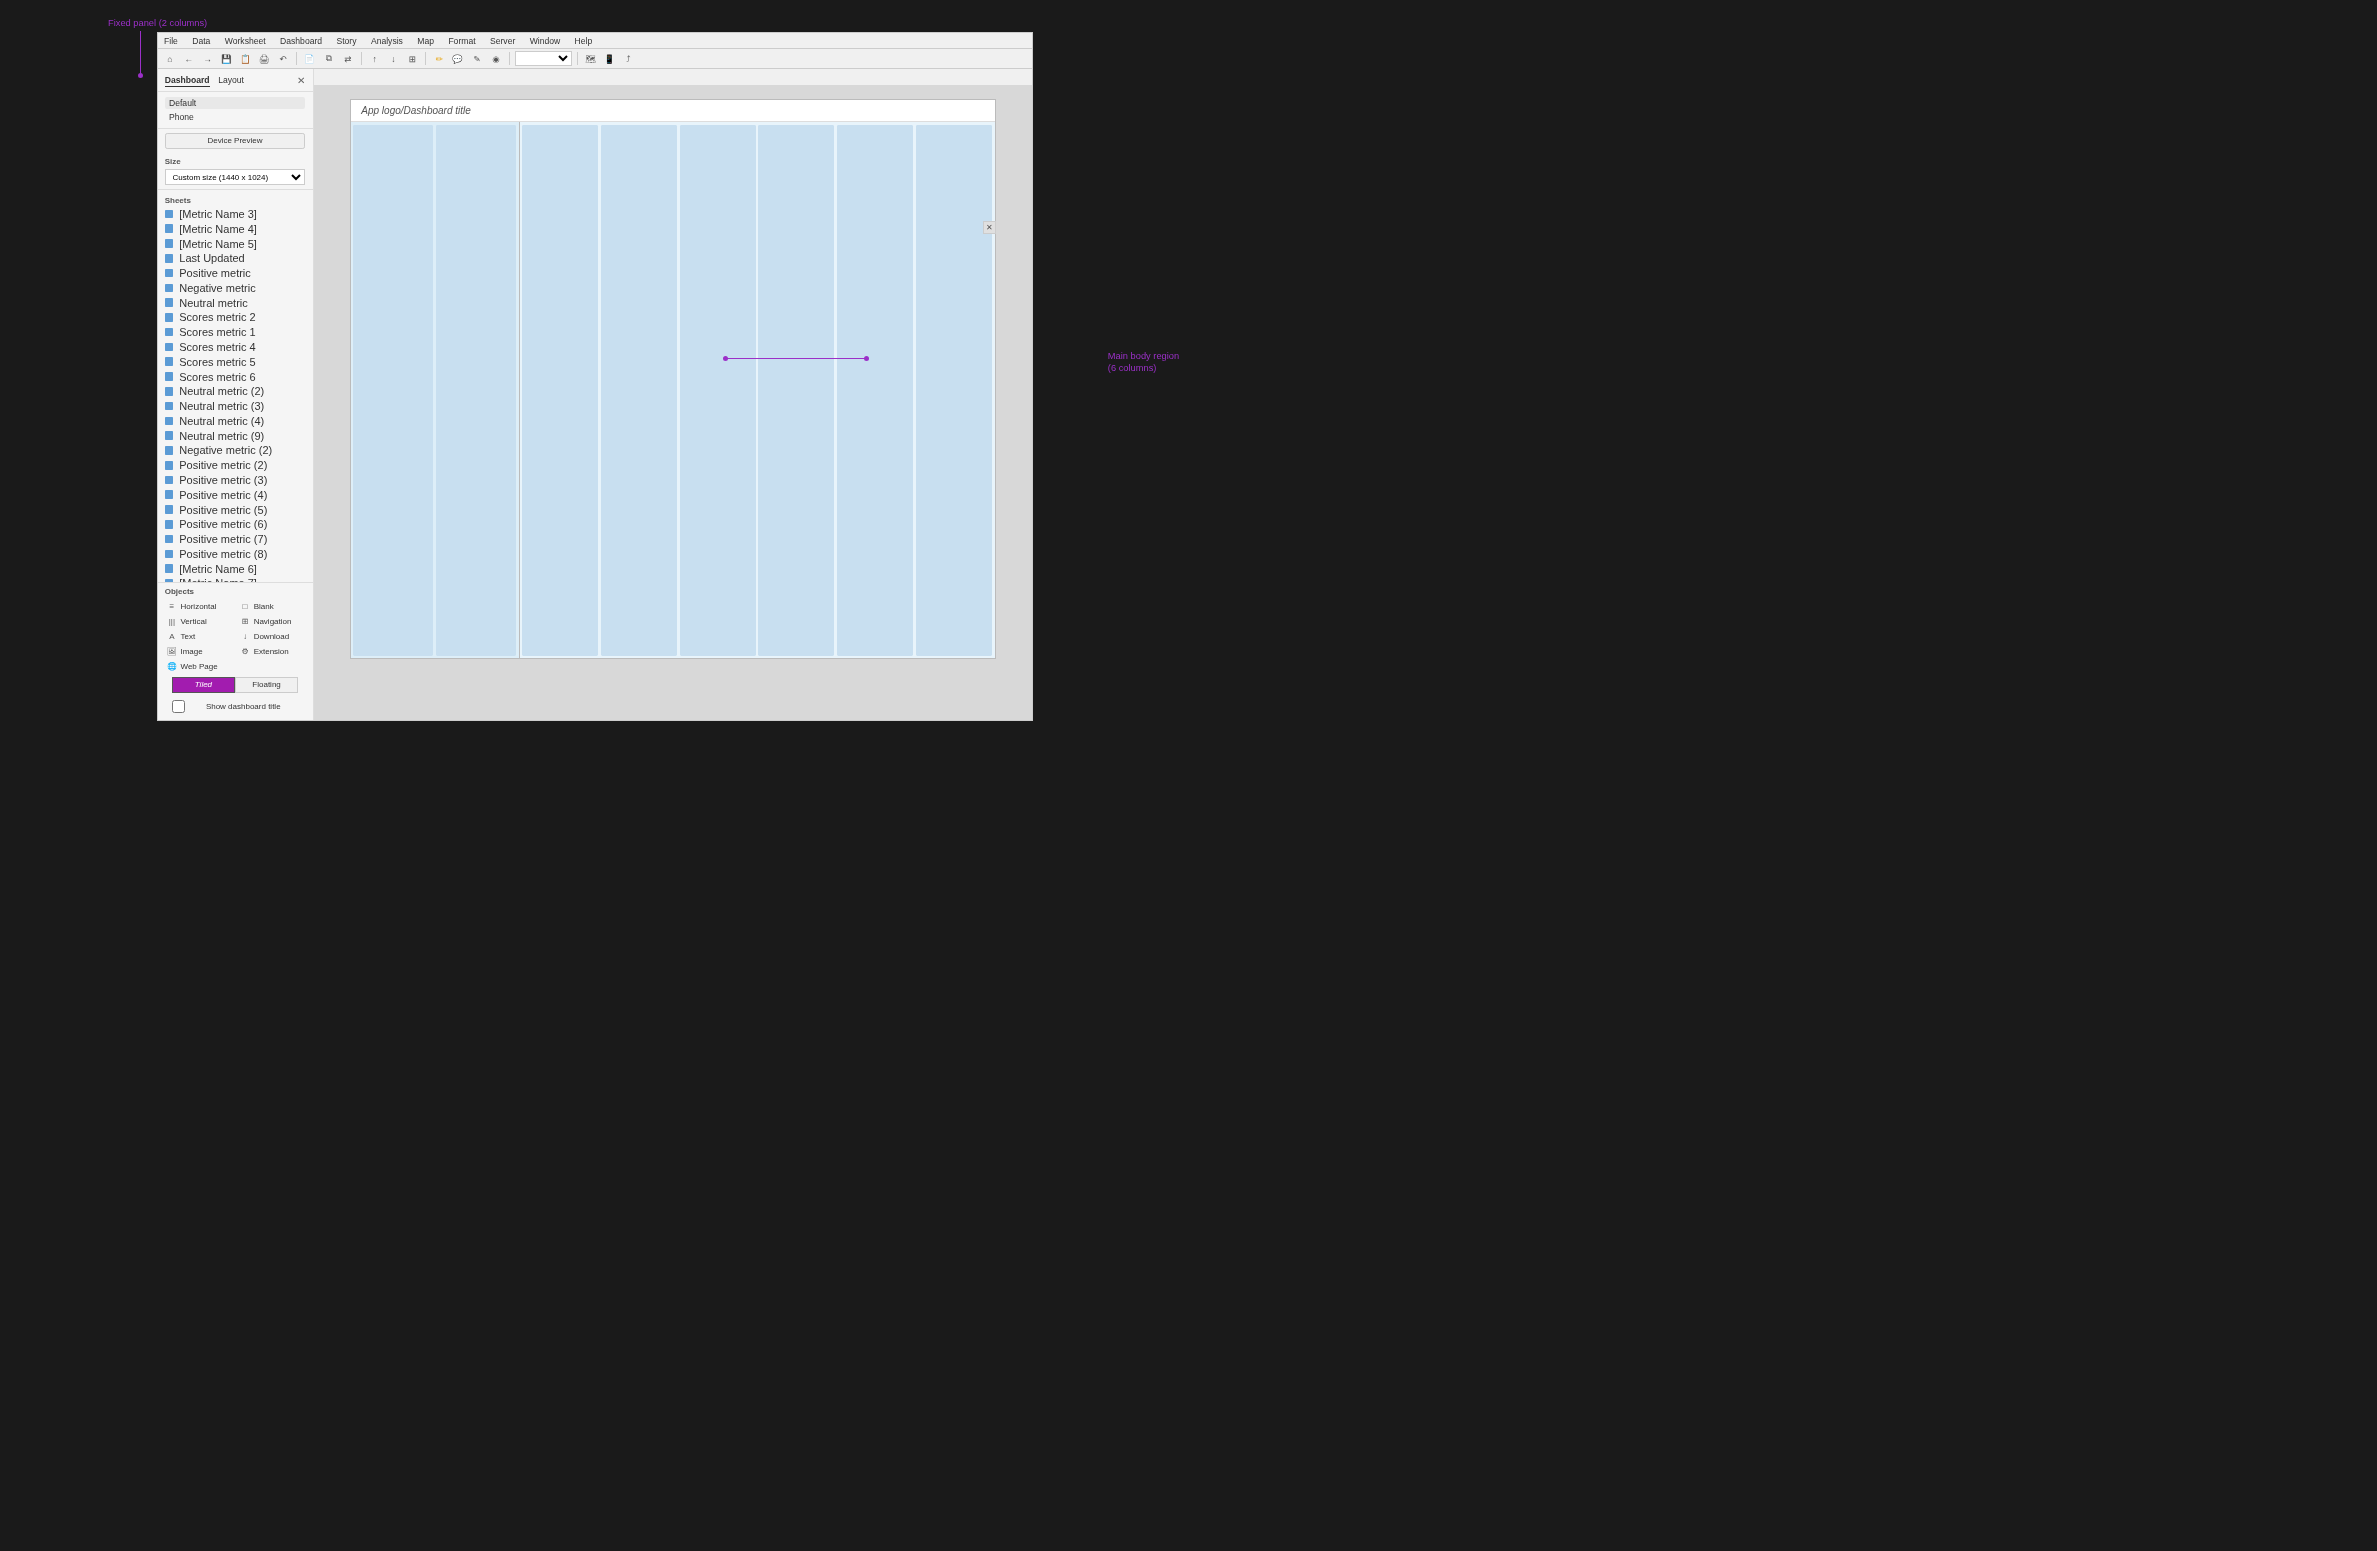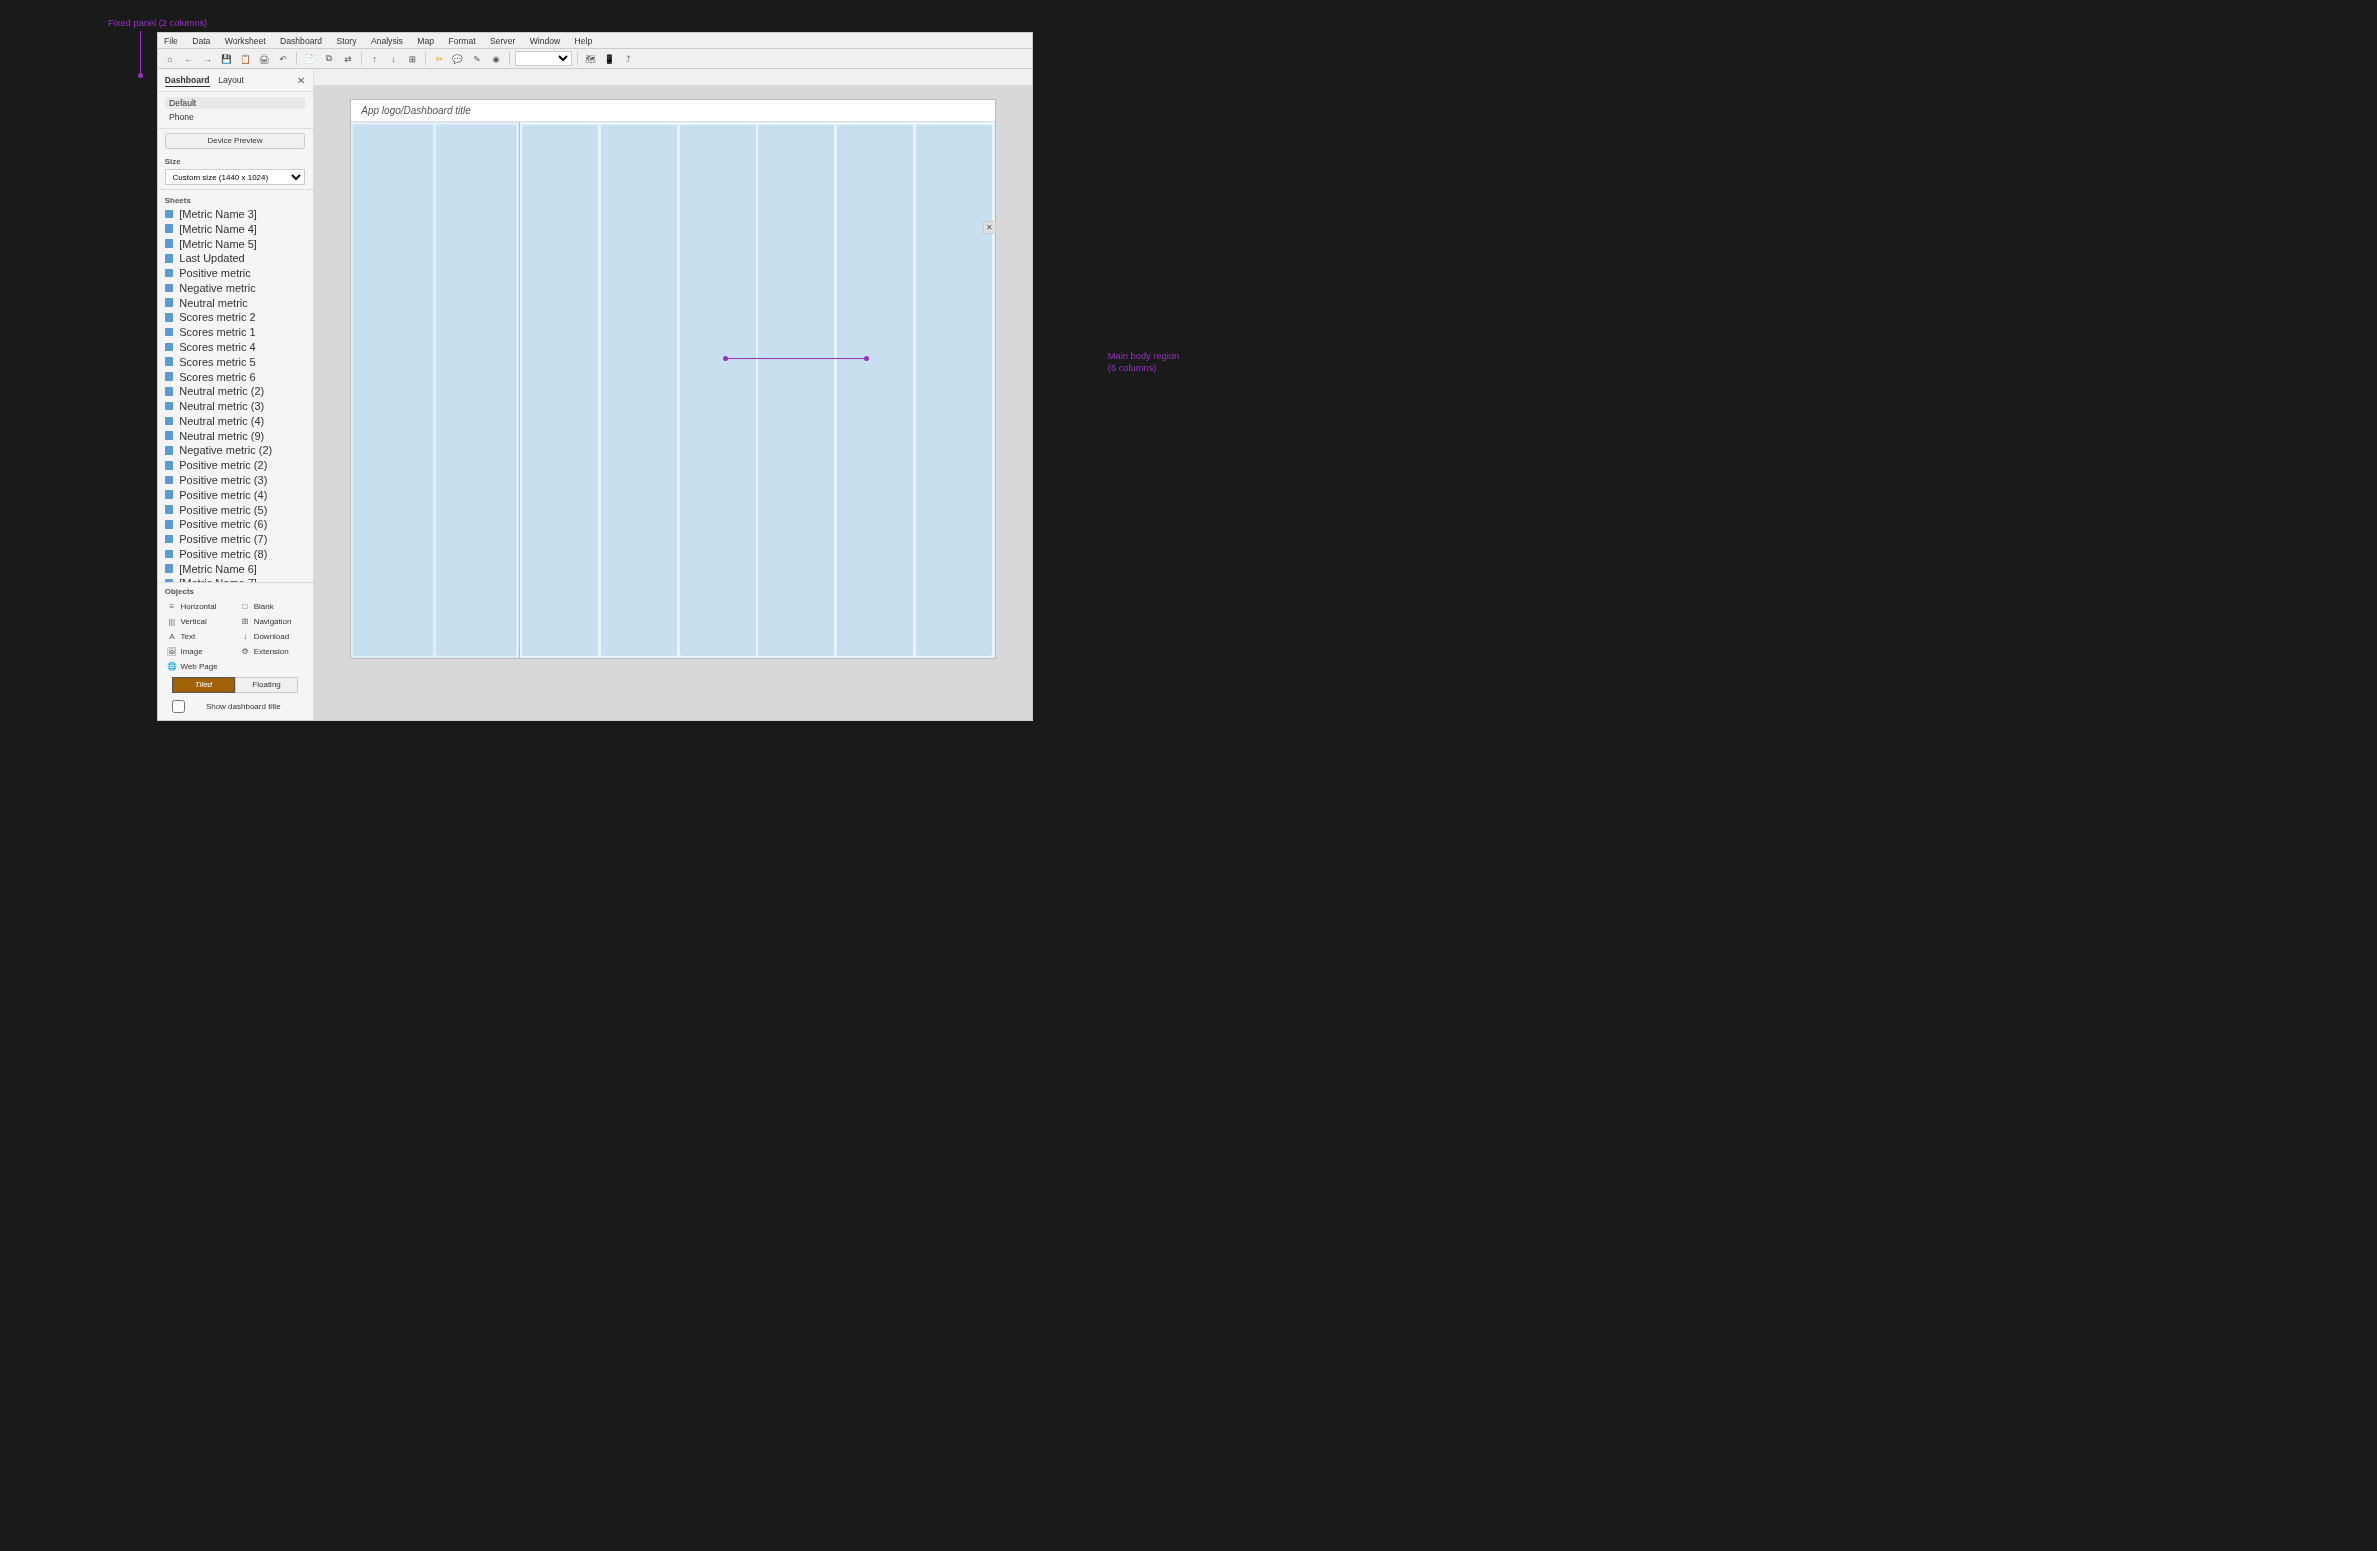--- a/index.html
+++ b/index.html
@@ -248,21 +248,21 @@
     }
     .layout-btn {
       flex: 1;
       padding: 2.2px 0;
       font-size: 8px;
       text-align: center;
       cursor: pointer;
       border: 0.7px solid #ccc;
     }
     .layout-btn.active {
-      background: #a16207;
+      background: #a21caf;
       color: white;
       border-color: #555;
       font-style: italic;
     }
     .layout-btn:not(.active) {
       background: #f0f0f0;
       color: #333;
     }
 
     

